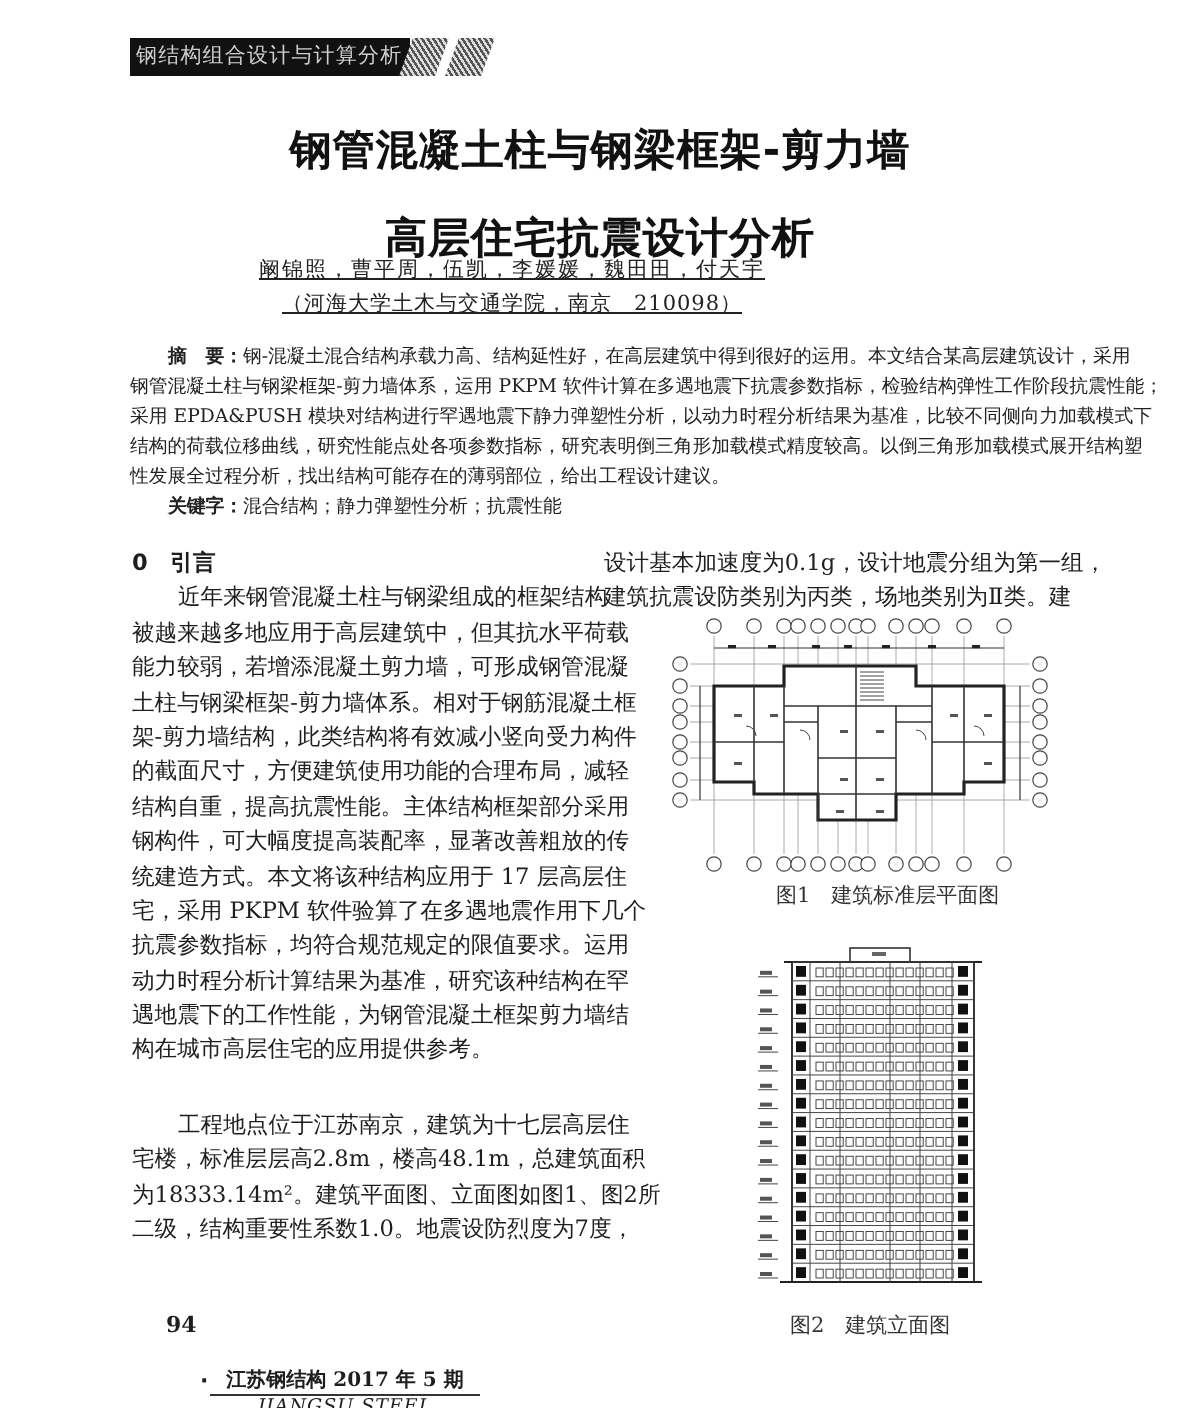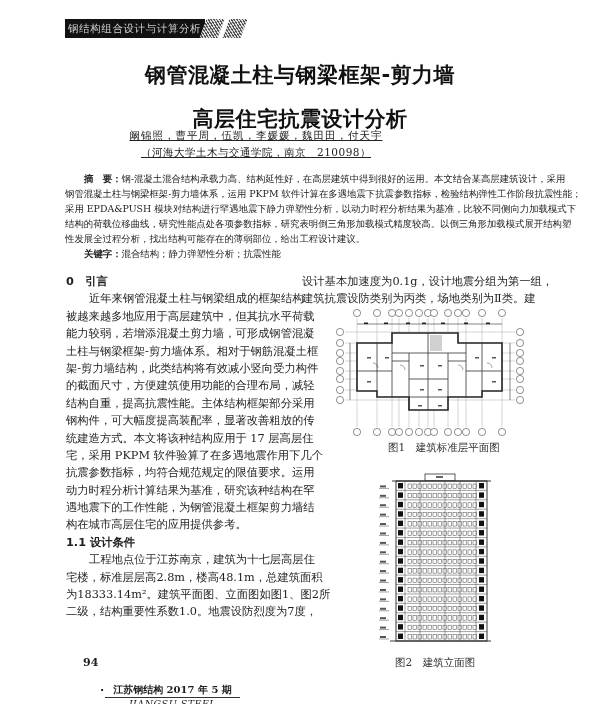--- a/index.html
+++ b/index.html
@@ -69,22 +69,21 @@
     <div class="col-line just">架-剪力墙结构，此类结构将有效减小竖向受力构件</div>
     <div class="col-line just">的截面尺寸，方便建筑使用功能的合理布局，减轻</div>
     <div class="col-line just">结构自重，提高抗震性能。主体结构框架部分采用</div>
     <div class="col-line just">钢构件，可大幅度提高装配率，显著改善粗放的传</div>
     <div class="col-line just">统建造方式。本文将该种结构应用于 17 层高层住</div>
     <div class="col-line just">宅，采用 PKPM 软件验算了在多遇地震作用下几个</div>
     <div class="col-line just">抗震参数指标，均符合规范规定的限值要求。运用</div>
     <div class="col-line just">动力时程分析计算结果为基准，研究该种结构在罕</div>
     <div class="col-line just">遇地震下的工作性能，为钢管混凝土框架剪力墙结</div>
     <div class="col-line">构在城市高层住宅的应用提供参考。</div>
-    <div class="col-line heading">1.1 设计条件</div>
-    <div class="col-line just" style="padding-left: 23px;">工程地点位于江苏南京，建筑为十七层高层住</div>
+    <div class="col-line just" style="padding-left: 23px; margin-top: 20px;">工程地点位于江苏南京，建筑为十七层高层住</div>
     <div class="col-line just">宅楼，标准层层高2.8m，楼高48.1m，总建筑面积</div>
     <div class="col-line just">为18333.14m²。建筑平面图、立面图如图1、图2所</div>
     <div class="col-line just">二级，结构重要性系数1.0。地震设防烈度为7度，</div>
   </div>
 
 <div id="right-col" class="abs" style="left:302px; top:273px; width:224px;">
   <div class="col-line just">设计基本加速度为0.1g，设计地震分组为第一组，</div>
   <div class="col-line just">建筑抗震设防类别为丙类，场地类别为Ⅱ类。建</div>
 </div>
 

